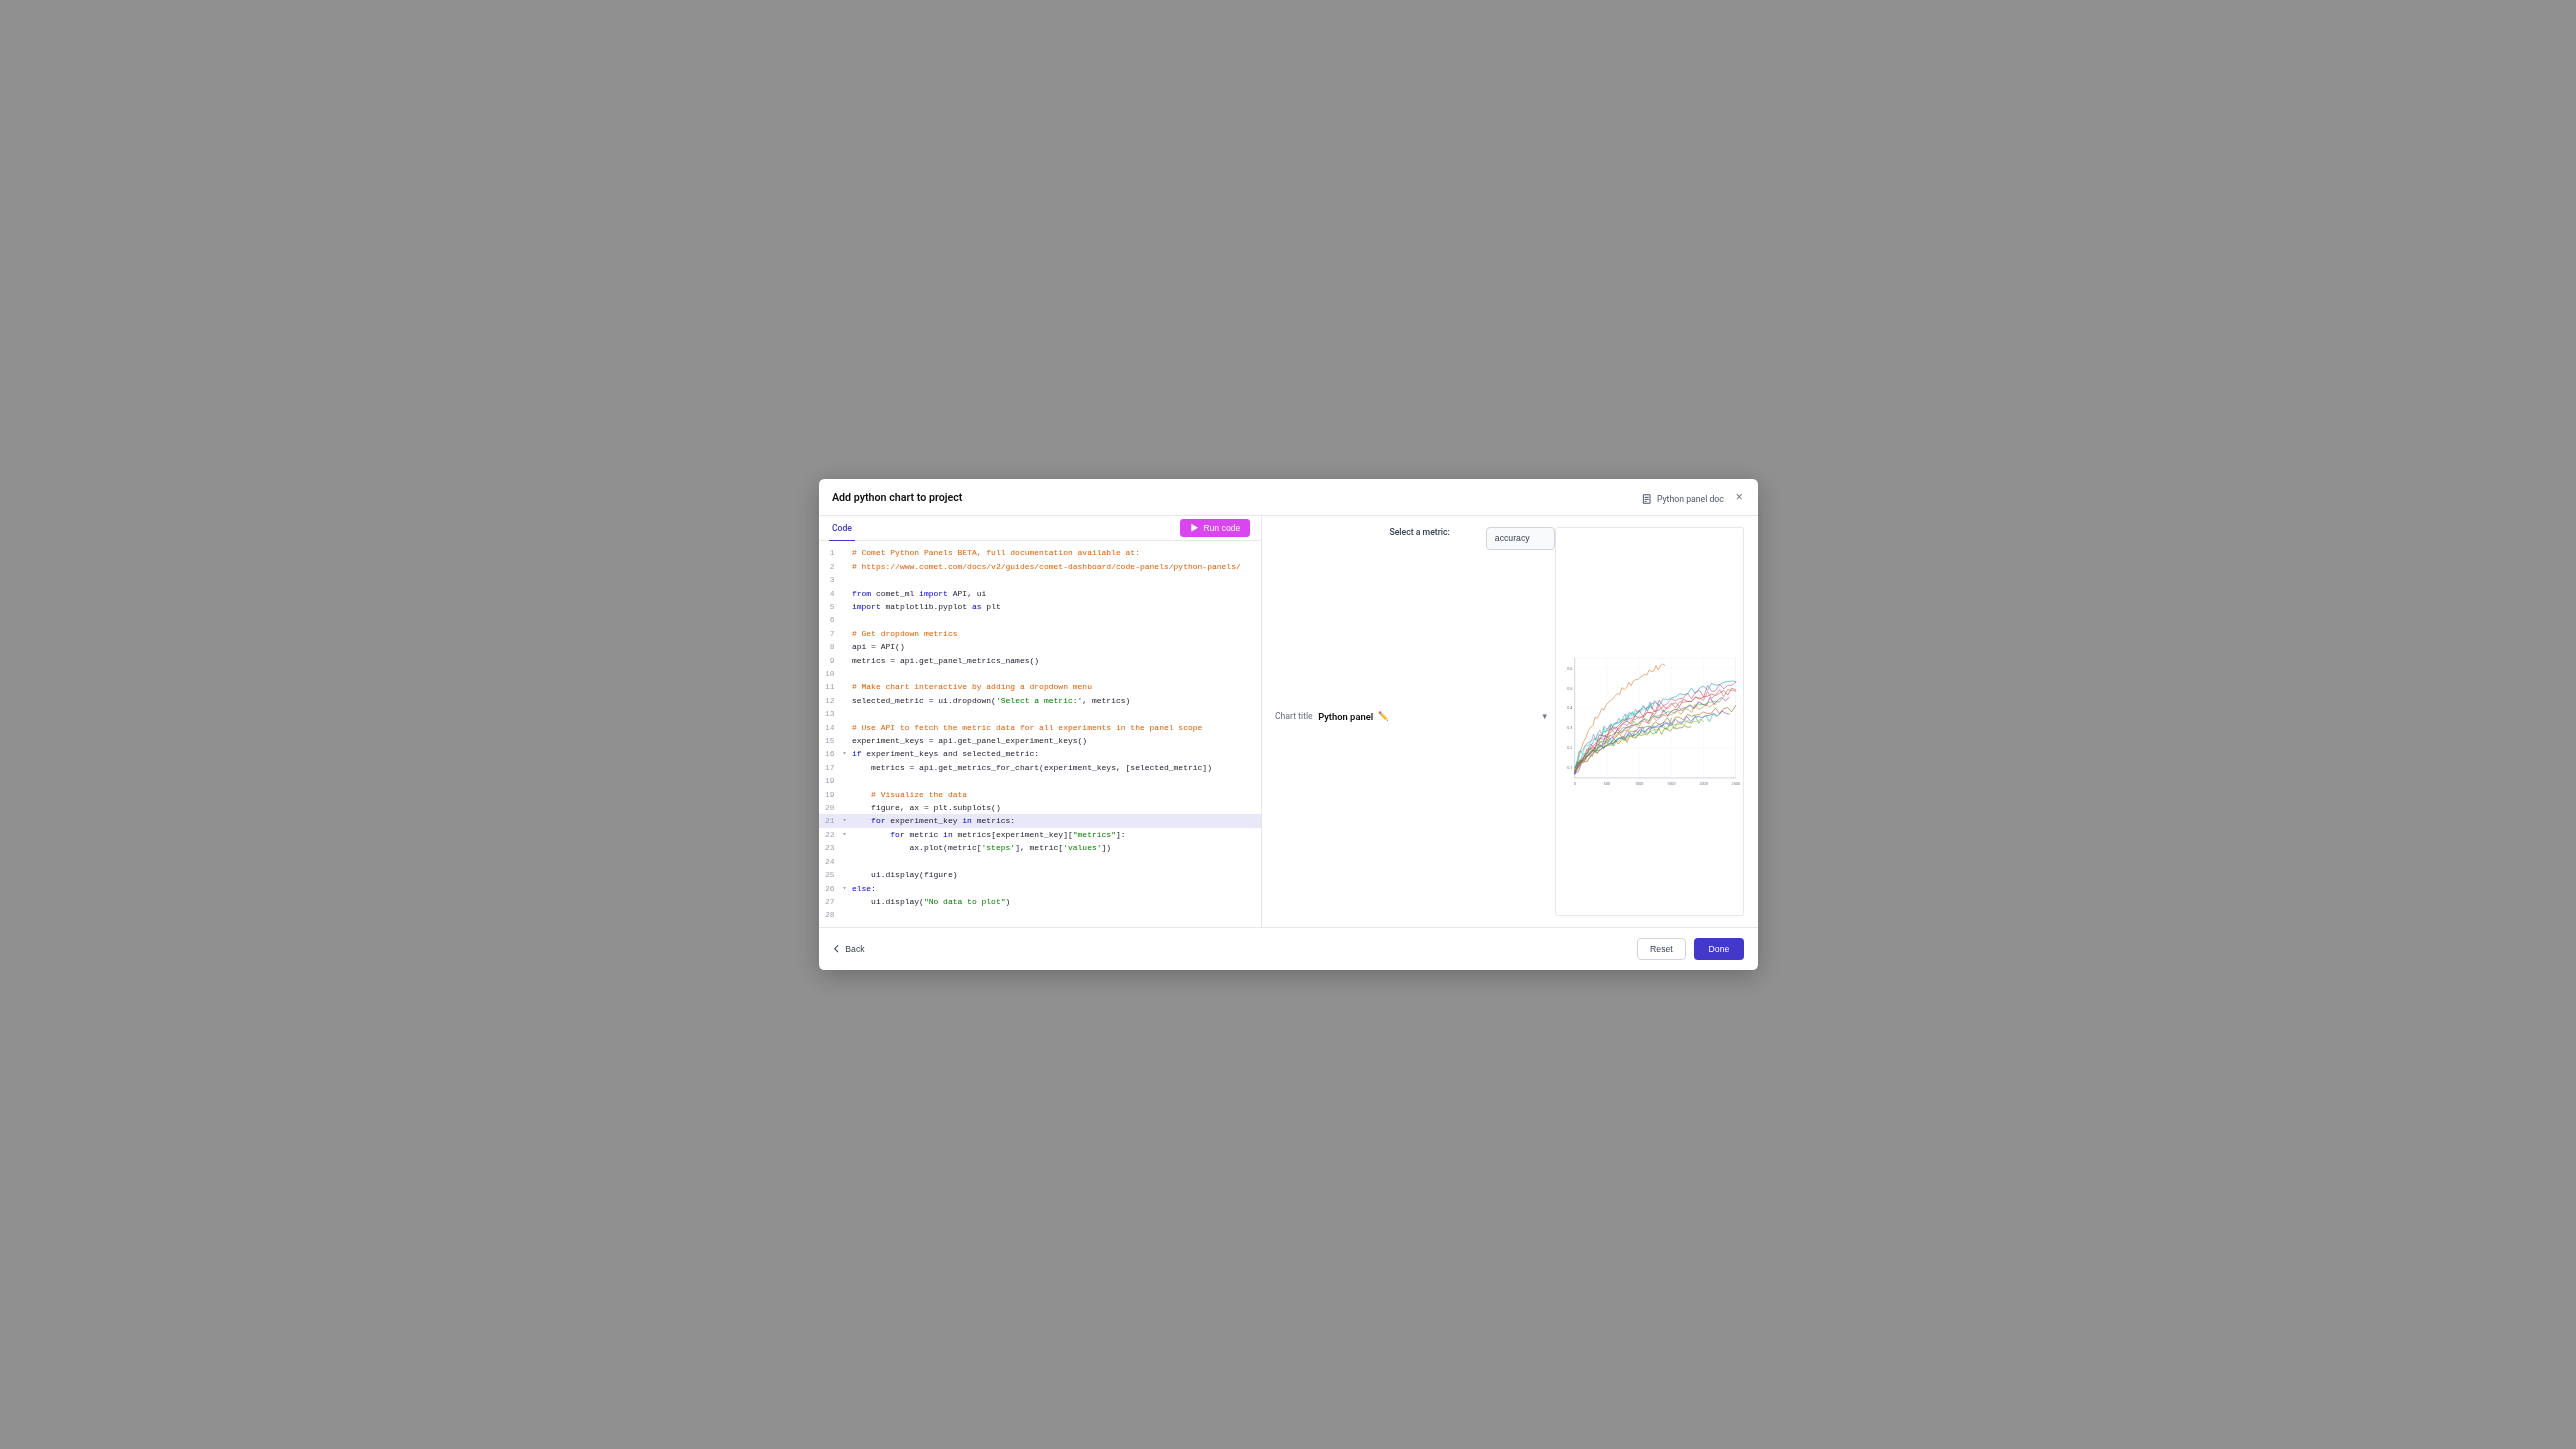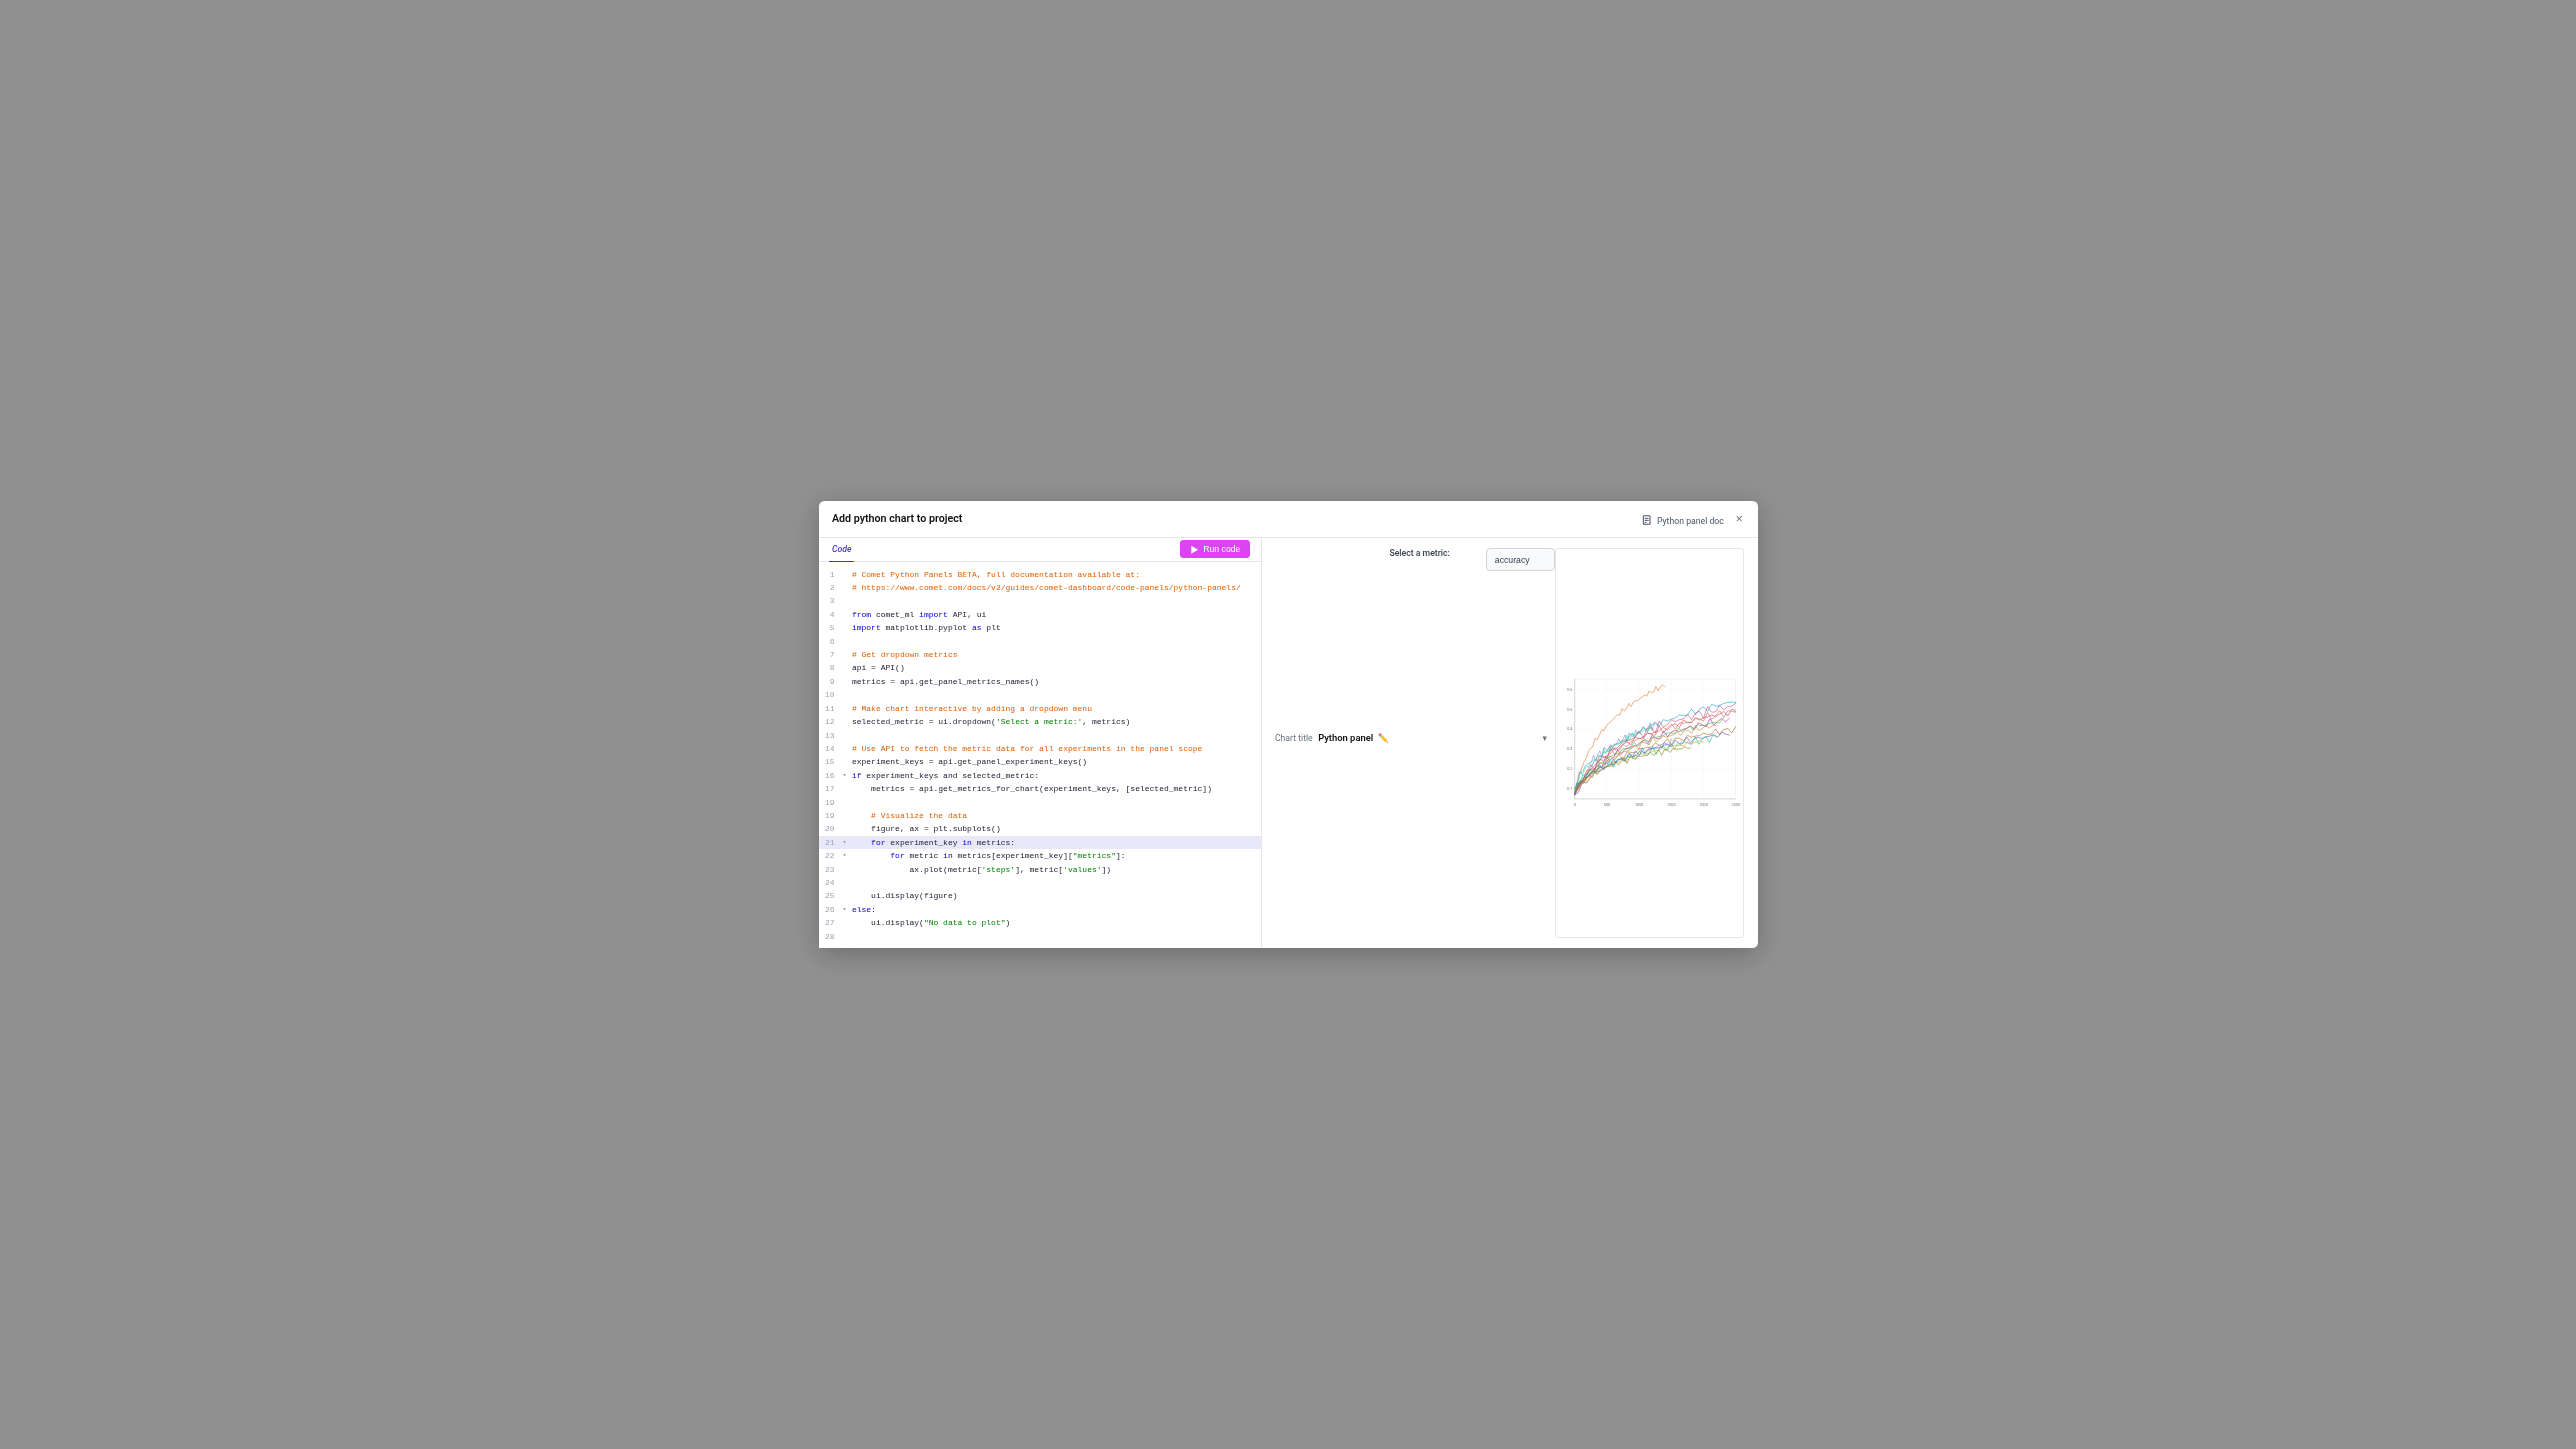--- a/index.html
+++ b/index.html
@@ -103,21 +103,20 @@
       border-bottom: 0.7px solid #e5e7eb;
     }
 
     .tab {
       padding: 6.7px 2.7px;
       font-size: 8.7px;
       color: #6b7280;
       cursor: pointer;
       border-bottom: 1.3px solid transparent;
       margin-bottom: -0.7px;
-      font-style: italic;
     }
 
     .tab.active {
       color: #4338ca;
       border-bottom-color: #4338ca;
       font-weight: 500;
     }
 
     .run-code-btn {
       display: flex;
@@ -551,16 +550,28 @@
               <polyline points="50,320.47259420888486 58.6,314.7810269912614 67.2,303.7134126488616 75.8,284.7256876099397 84.4,295.20825123977147 93,273.74742808804837 101.6,269.2063813073313 110.2,275.63768926600363 118.8,254.40800855909112 127.39999999999999,259.8357145007053 136,254.49994780427275 144.6,247.64032891032488 153.2,244.18747093652155 161.8,242.91727289076445 170.4,240.838054930407 179,227.6659682282326 187.6,240.43263658947484 196.20000000000002,226.19560848635538 204.79999999999998,221.3430433871393 213.4,233.87634520011193 222,213.1245886052048 230.6,220.84238307779154 239.2,219.8994168646695 247.8,210.50323144397365 256.4,213.42577092796017 265,210.32814647360513 273.6,210.21406309354845 282.20000000000005,200.32987633226628 290.8,210.55333541433566 299.4,201.31360027999497 308,194.22042278969744 316.6,209.57864089558345 325.2,189.37522566650497 333.8,196.26529050880606 342.40000000000003,199.5082570842779 351,186.3120600145979 359.59999999999997,193.86764961165466 368.2,189.5335589509968 376.8,188.88918515265877 385.40000000000003,183.1005949239892 394,189.34448793374105" fill="none" stroke="#e0a020" stroke-width="1.5" stroke-linejoin="round" stroke-linecap="round"></polyline>
               <polyline points="50,329.3333333333333 56.45,297.477996407177 62.9,302.4324753731278 69.35,294.4337604467235 75.8,279.2633499014571 82.25,284.53758850275653 88.69999999999999,274.84389879016067 95.15,271.4948968109538 101.6,264.5436161861868 108.05000000000001,268.32993401635827 114.5,257.7182870264998 120.95000000000002,252.41519207184695 127.39999999999999,263.08401326563325 133.85000000000002,241.02772851342706 140.3,249.96594411719053 146.75,249.49998790543242 153.2,233.30922694067888 159.65,244.61940103773088 166.10000000000002,235.40956471068466 172.54999999999998,232.53989135831932 179,230.88586864263297 185.45,231.23257123472973 191.90000000000003,225.75803573424804 198.35,219.66375609704363 204.79999999999998,230.8665580687083 211.25,211.91121165543353 217.70000000000002,218.39643937775938 224.15,222.34521344648167 230.6,203.50311544020803 237.05,217.52799732218355 243.5,209.09163927655683 249.95000000000002,204.02871957188776 256.4,207.47615027212973 262.85,203.6539980527893 269.3,201.5939947222071 275.75,195.6913194811375 282.20000000000005,205.12705081049637 288.65000000000003,190.13481689432578 295.09999999999997,193.22685309506932 301.54999999999995,200.6984984008979 308,180.21148552512122" fill="none" stroke="#4080e0" stroke-width="1.5" stroke-linejoin="round" stroke-linecap="round"></polyline>
               <polyline points="50,321.3994514486507 60.75,308.04888554099574 71.5,288.3778283160385 82.25,274.0952863645455 93,260.39793917098535 103.75,260.5875746759979 114.5,233.4095414244511 125.25,237.50085209394274 136,232.8528210098786 146.75,205.99764895123937 157.5,222.76577416712826 168.25,203.32939176964598 179,194.71245515889802 189.75,200.56686321594117 200.5,185.94410026913255 211.25,183.89912348771344 222,177.3864882883679 232.75,180.34732049720677 243.5,163.52887364168012 254.25,167.1234183314662 265,170.06753179529045 275.75,145.14715358905462 286.5,164.52042297472073 297.25,150.6179896665938 308,140.00063541164104 318.75,153.56522499365406 329.5,136.6569127278151 340.25,138.12517995030544 351,135.5088609949874 361.75,135.13870693532257 372.5,125.676058132425 383.25,126.16094305979178 394,132.44072080525876 404.75,109.35922517138852 415.5,127.2310368471226 426.25,118.4654279055955 437,104.14217082502137 447.75,123.01528614982371 458.5,104.50163179359254 469.25,106.22966038298676 480,108.33786322715434" fill="none" stroke="#c06060" stroke-width="1.5" stroke-linejoin="round" stroke-linecap="round"></polyline>
               <polyline points="50,320.2841688490568 57.74,311.9149258197984 65.48,291.4092289225109 73.22,300.42881607890394 80.96,283.7585049443957 88.69999999999999,275.2716423761594 96.44,283.3389390574979 104.18,264.6674744584657 111.91999999999999,267.1034774341867 119.66,264.1225238946627 127.39999999999999,257.7031537292823 135.14,254.08463828193533 142.88,252.41304101350883 150.62,252.56772210529948 158.36,238.83060660493015 166.10000000000002,249.96272927696896 173.83999999999997,240.3764708309651 181.57999999999998,231.97161882766815 189.32,245.40410117355262 197.06,227.92321040724795 204.79999999999998,231.78190076251119 212.54,233.53192121969715 220.28,224.61166461370874 228.01999999999998,226.518811357718 235.76,223.99052045605765 243.5,225.0625109075617 251.24,214.9889633691035 258.98,223.58612493440606 266.72,218.39216594661082 274.46000000000004,208.3705487359931 282.20000000000005,223.81384935675007 289.94000000000005,207.46239840482343 297.67999999999995,209.9649646484208 305.41999999999996,215.8948559291807 313.15999999999997,203.57355524384485 320.9,209.11952679458594 328.64,206.35619642664003 336.38,206.08524401323888 344.12,200.18922156344237 351.85999999999996,205.22495911798873 359.59999999999997,203.46040887528306" fill="none" stroke="#808000" stroke-width="1.5" stroke-linejoin="round" stroke-linecap="round"></polyline>
             </svg>
         </div>
       </div>
 
     </div>
 
+    <div class="modal-footer">
+      <button class="back-btn">
+        <svg width="9.4" height="9.4" viewBox="0 0 14 14" fill="none" stroke="currentColor" stroke-width="1.5">
+          <polyline points="9,2 4,7 9,12"></polyline>
+        </svg>
+        <span>Back</span>
+      </button>
+      <div class="footer-right">
+        <button class="reset-btn">Reset</button>
+        <button class="done-btn">Done</button>
+      </div>
+    </div>
 
   </div>
 </div>
 
 
 </body></html>

